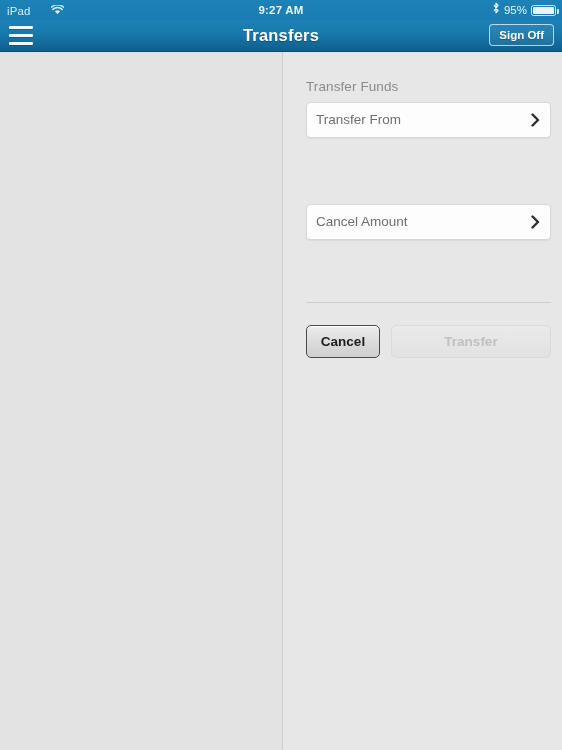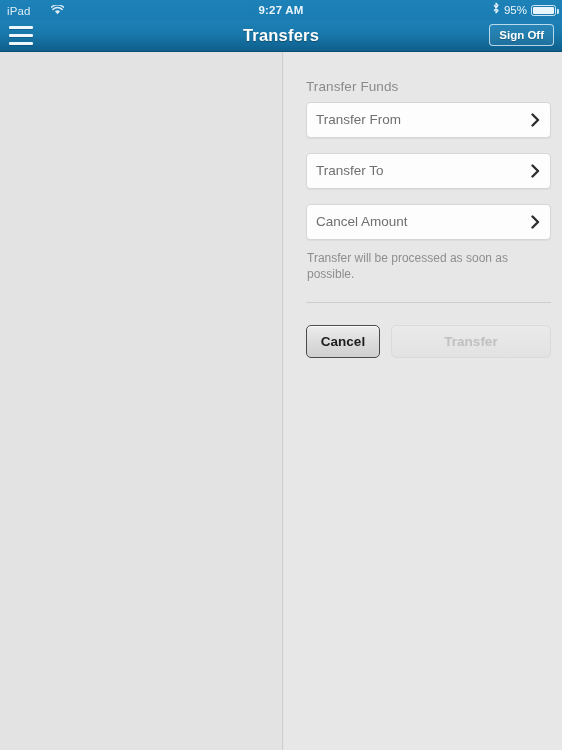--- a/index.html
+++ b/index.html
@@ -303,38 +303,29 @@
 
     <div class="field" id="field-from">
       <span class="field-label">Transfer From</span>
       <span class="chevron">
         <svg width="9" height="14" viewBox="0 0 9 14">
             <path d="M1.5 1.5 L7 7 L1.5 12.5" stroke="#2e2e2e" stroke-width="2.4" fill="none" stroke-linecap="round" stroke-linejoin="round"></path>
           </svg>
       </span>
     </div>
 
-    <div class="field" id="field-to">
-      <span class="field-label">Transfer To</span>
-      <span class="chevron">
-        <svg width="9" height="14" viewBox="0 0 9 14">
-            <path d="M1.5 1.5 L7 7 L1.5 12.5" stroke="#2e2e2e" stroke-width="2.4" fill="none" stroke-linecap="round" stroke-linejoin="round"></path>
-          </svg>
-      </span>
-    </div>
 
     <div class="field" id="field-amt">
       <span class="field-label">Cancel Amount</span>
       <span class="chevron">
         <svg width="9" height="14" viewBox="0 0 9 14">
             <path d="M1.5 1.5 L7 7 L1.5 12.5" stroke="#2e2e2e" stroke-width="2.4" fill="none" stroke-linecap="round" stroke-linejoin="round"></path>
           </svg>
       </span>
     </div>
 
-    <div class="helper">Transfer will be processed as soon as possible.</div>
 
     <div class="divider"></div>
 
     <button class="btn btn-cancel">Cancel</button>
     <button class="btn btn-continue">Transfer</button>
   </div>
 </div>
 
 </body></html>

